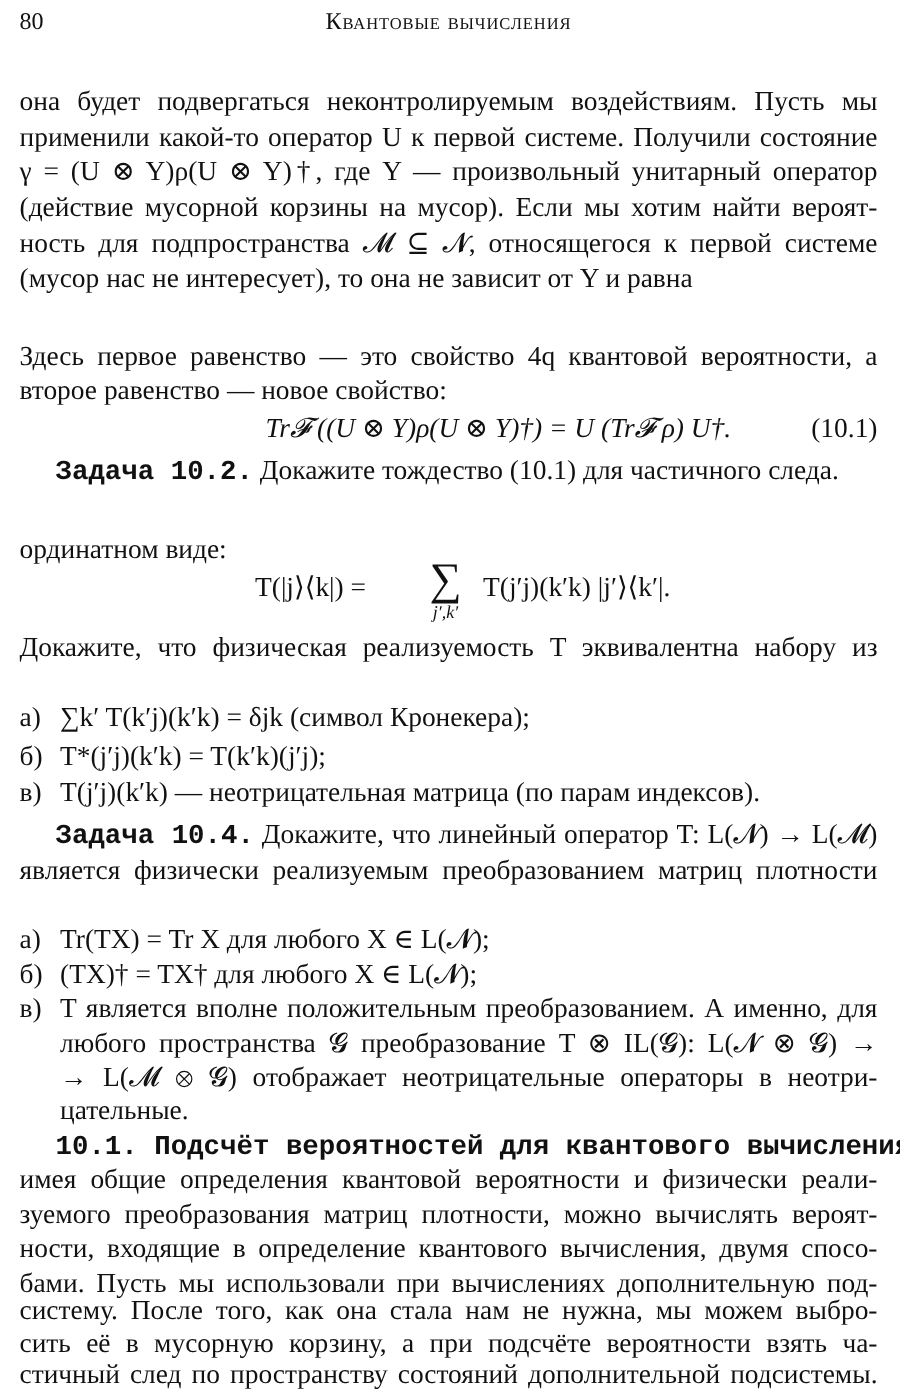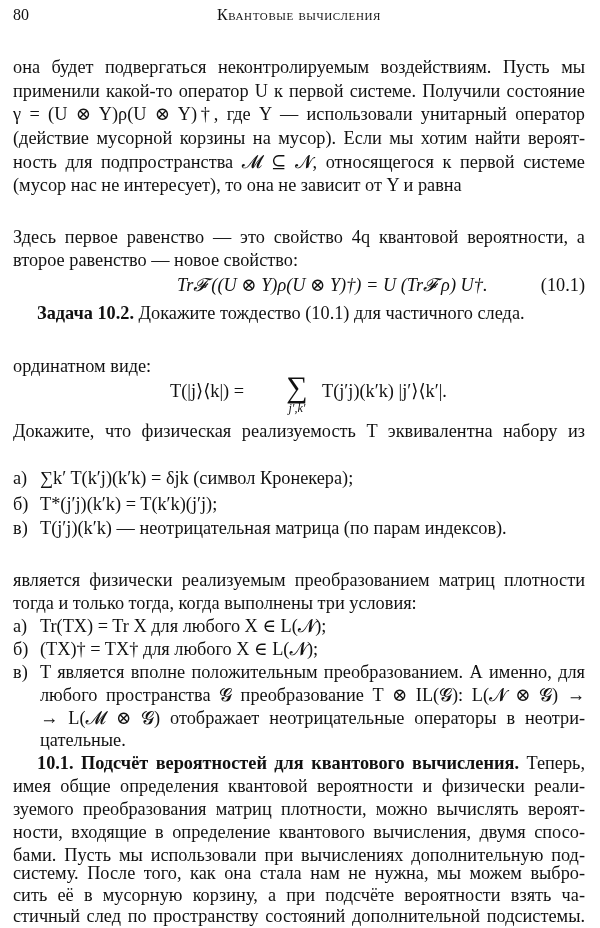--- a/index.html
+++ b/index.html
@@ -67,34 +67,35 @@
     position: absolute;
     left: 40px;
     width: 545px;
     font-size: 18.3px;
     line-height: 22px;
     white-space: nowrap;
   }
   .item-text.just {
     text-align: justify;
     text-align-last: justify;
+    font-family: Liberation Serif, serif;
   }
   .formula {
     position: absolute;
     font-size: 18.3px;
     line-height: 22px;
     white-space: nowrap;
   }
   .eq-number {
     position: absolute;
     right: 15px;
     font-size: 18.3px;
     line-height: 22px;
   }
-  .bold { font-weight: bold; }
+  .bold { font-weight: bold; font-family: Liberation Mono, monospace; }
   .sum-block {
     position: absolute;
     text-align: center;
     font-size: 18.3px;
   }
   .sum-sign {
     font-size: 30px;
     line-height: 30px;
     display: block;
   }
@@ -110,21 +111,21 @@
 
 <div class="page">
 
   <div class="running-head">
     <span class="page-number">80</span>
     <span class="running-title">Квантовые вычисления</span>
   </div>
 
   <div class="line" style="top:56px">она будет подвергаться неконтролируемым воздействиям. Пусть мы</div>
   <div class="line" style="top:80px">применили какой-то оператор U к первой системе. Получили состояние</div>
-  <div class="line" style="top:103px">γ = (U ⊗ Y)ρ(U ⊗ Y)†, где Y — использовали унитарный оператор</div>
+  <div class="line" style="top:103px">γ = (U ⊗ Y)ρ(U ⊗ Y)†, где Y — произвольный унитарный оператор</div>
   <div class="line" style="top:127px">(действие мусорной корзины на мусор). Если мы хотим найти вероят-</div>
   <div class="line" style="top:151px">ность для подпространства 𝓜 ⊆ 𝓝, относящегося к первой системе</div>
   <div class="line last" style="top:174px">(мусор нас не интересует), то она не зависит от Y и равна</div>
 
 
   <div class="line" style="top:226px">Здесь первое равенство — это свойство 4q квантовой вероятности, а</div>
   <div class="line last" style="top:249px">второе равенство — новое свойство:</div>
 
   <div class="formula" style="top:274px; left:177px;font-style:italic;">Tr𝓕 ((U ⊗ Y)ρ(U ⊗ Y)†) = U (Tr𝓕 ρ) U†.</div>
   <div class="eq-number" style="top:274px;">(10.1)</div>
@@ -147,22 +148,25 @@
 
   <div class="line" style="top:420px">Докажите, что физическая реализуемость T эквивалентна набору из</div>
 
   <div class="item-label" style="top:467px">а)</div>
   <div class="item-text" style="top:467px">∑k′ T(k′j)(k′k) = δjk (символ Кронекера);</div>
   <div class="item-label" style="top:493px">б)</div>
   <div class="item-text" style="top:493px">T*(j′j)(k′k) = T(k′k)(j′j);</div>
   <div class="item-label" style="top:517px">в)</div>
   <div class="item-text" style="top:517px">T(j′j)(k′k) — неотрицательная матрица (по парам индексов).</div>
 
+  <div class="line indent" style="top:545px">
+    <span class="bold">Задача 10.4.</span>
+    <span>Докажите, что линейный оператор T: L(𝓝) → L(𝓜)</span>
+  </div>
   <div class="line" style="top:569px">является физически реализуемым преобразованием матриц плотности</div>
-  <div class="line last" style="top:592px">тогда и только тогда, когда выполнены три условия:</div>
 
   <div class="item-label" style="top:615px">а)</div>
   <div class="item-text" style="top:615px">Tr(TX) = Tr X для любого X ∈ L(𝓝);</div>
   <div class="item-label" style="top:638px">б)</div>
   <div class="item-text" style="top:638px">(TX)† = TX† для любого X ∈ L(𝓝);</div>
   <div class="item-label" style="top:661px">в)</div>
   <div class="item-text just" style="top:661px">T является вполне положительным преобразованием. А именно, для</div>
   <div class="item-text just" style="top:684px">любого пространства 𝓖 преобразование T ⊗ IL(𝓖): L(𝓝 ⊗ 𝓖) →</div>
   <div class="item-text just" style="top:707px">→ L(𝓜 ⊗ 𝓖) отображает неотрицательные операторы в неотри-</div>
   <div class="item-text" style="top:729px">цательные.</div>

